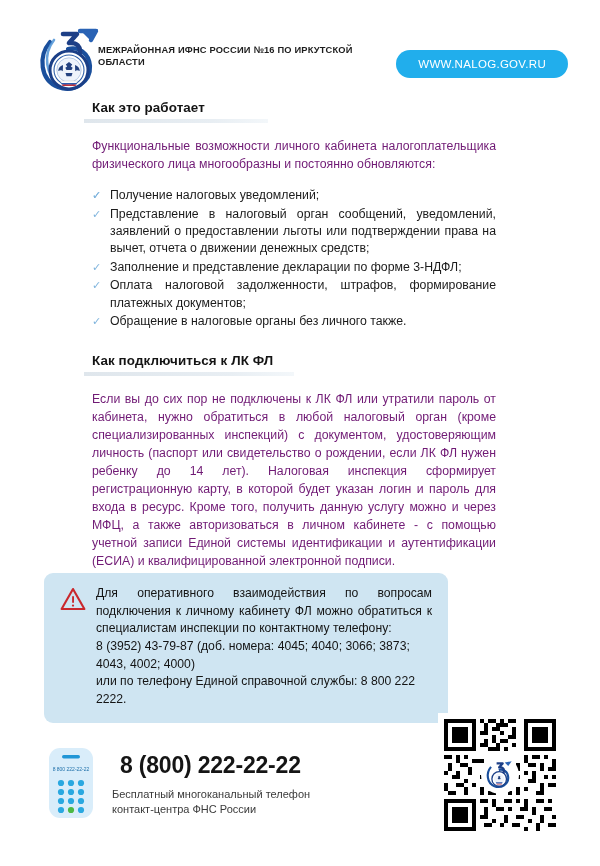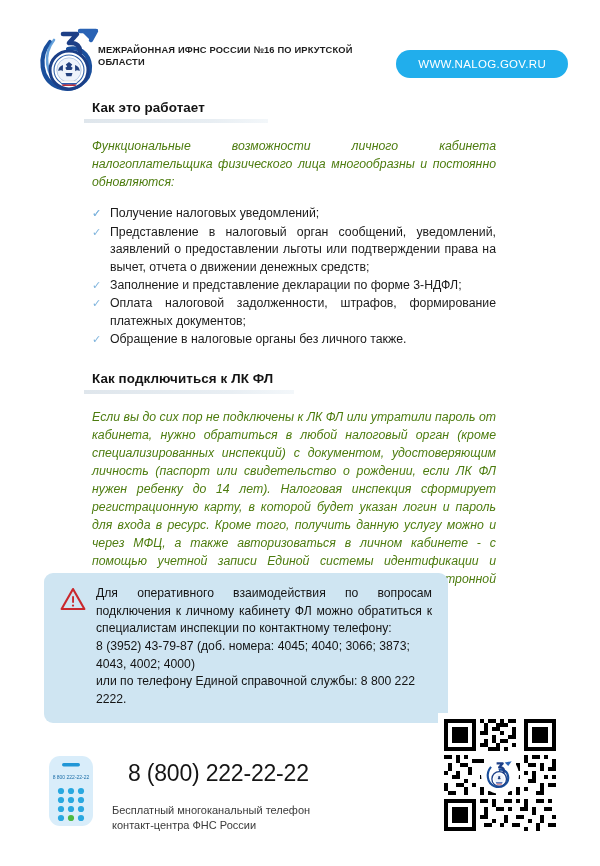--- a/index.html
+++ b/index.html
@@ -83,22 +83,21 @@
     height: 4px;
     background: linear-gradient(to right, #dfe6ec 0%, #e8eef3 70%, #f3f7fa 100%);
   }
   .head-rule.wide { width: 210px; }
 
   .para {
     margin: 14px 44px 0 44px;
     font-size: 12.3px;
     line-height: 1.47;
     text-align: justify;
-    color: #4d7c0f;
-    font-style: italic;
+    color: #701a75;
   }
 
   ul.feature-list {
     list-style: none;
     margin: 14px 44px 0 44px;
     padding: 0;
   }
   ul.feature-list li {
     position: relative;
     padding-left: 18px;
@@ -142,24 +141,24 @@
   .footer-phone {
     position: absolute;
     left: 48px;
     top: 744px;
     display: flex;
     align-items: center;
     gap: 18px;
   }
   .phone-num {
     font-size: 23px;
-    font-weight: normal;
+    font-weight: bold;
     color: #151515;
     letter-spacing: -0.2px;
-    margin: 16px;
+    margin: 8px;
   }
   .phone-sub {
     font-size: 11px;
     line-height: 1.32;
     color: #3a3a3a;
     margin: 3px 0 10px 0;
   }
 
   .qr-wrap {
     position: absolute;

